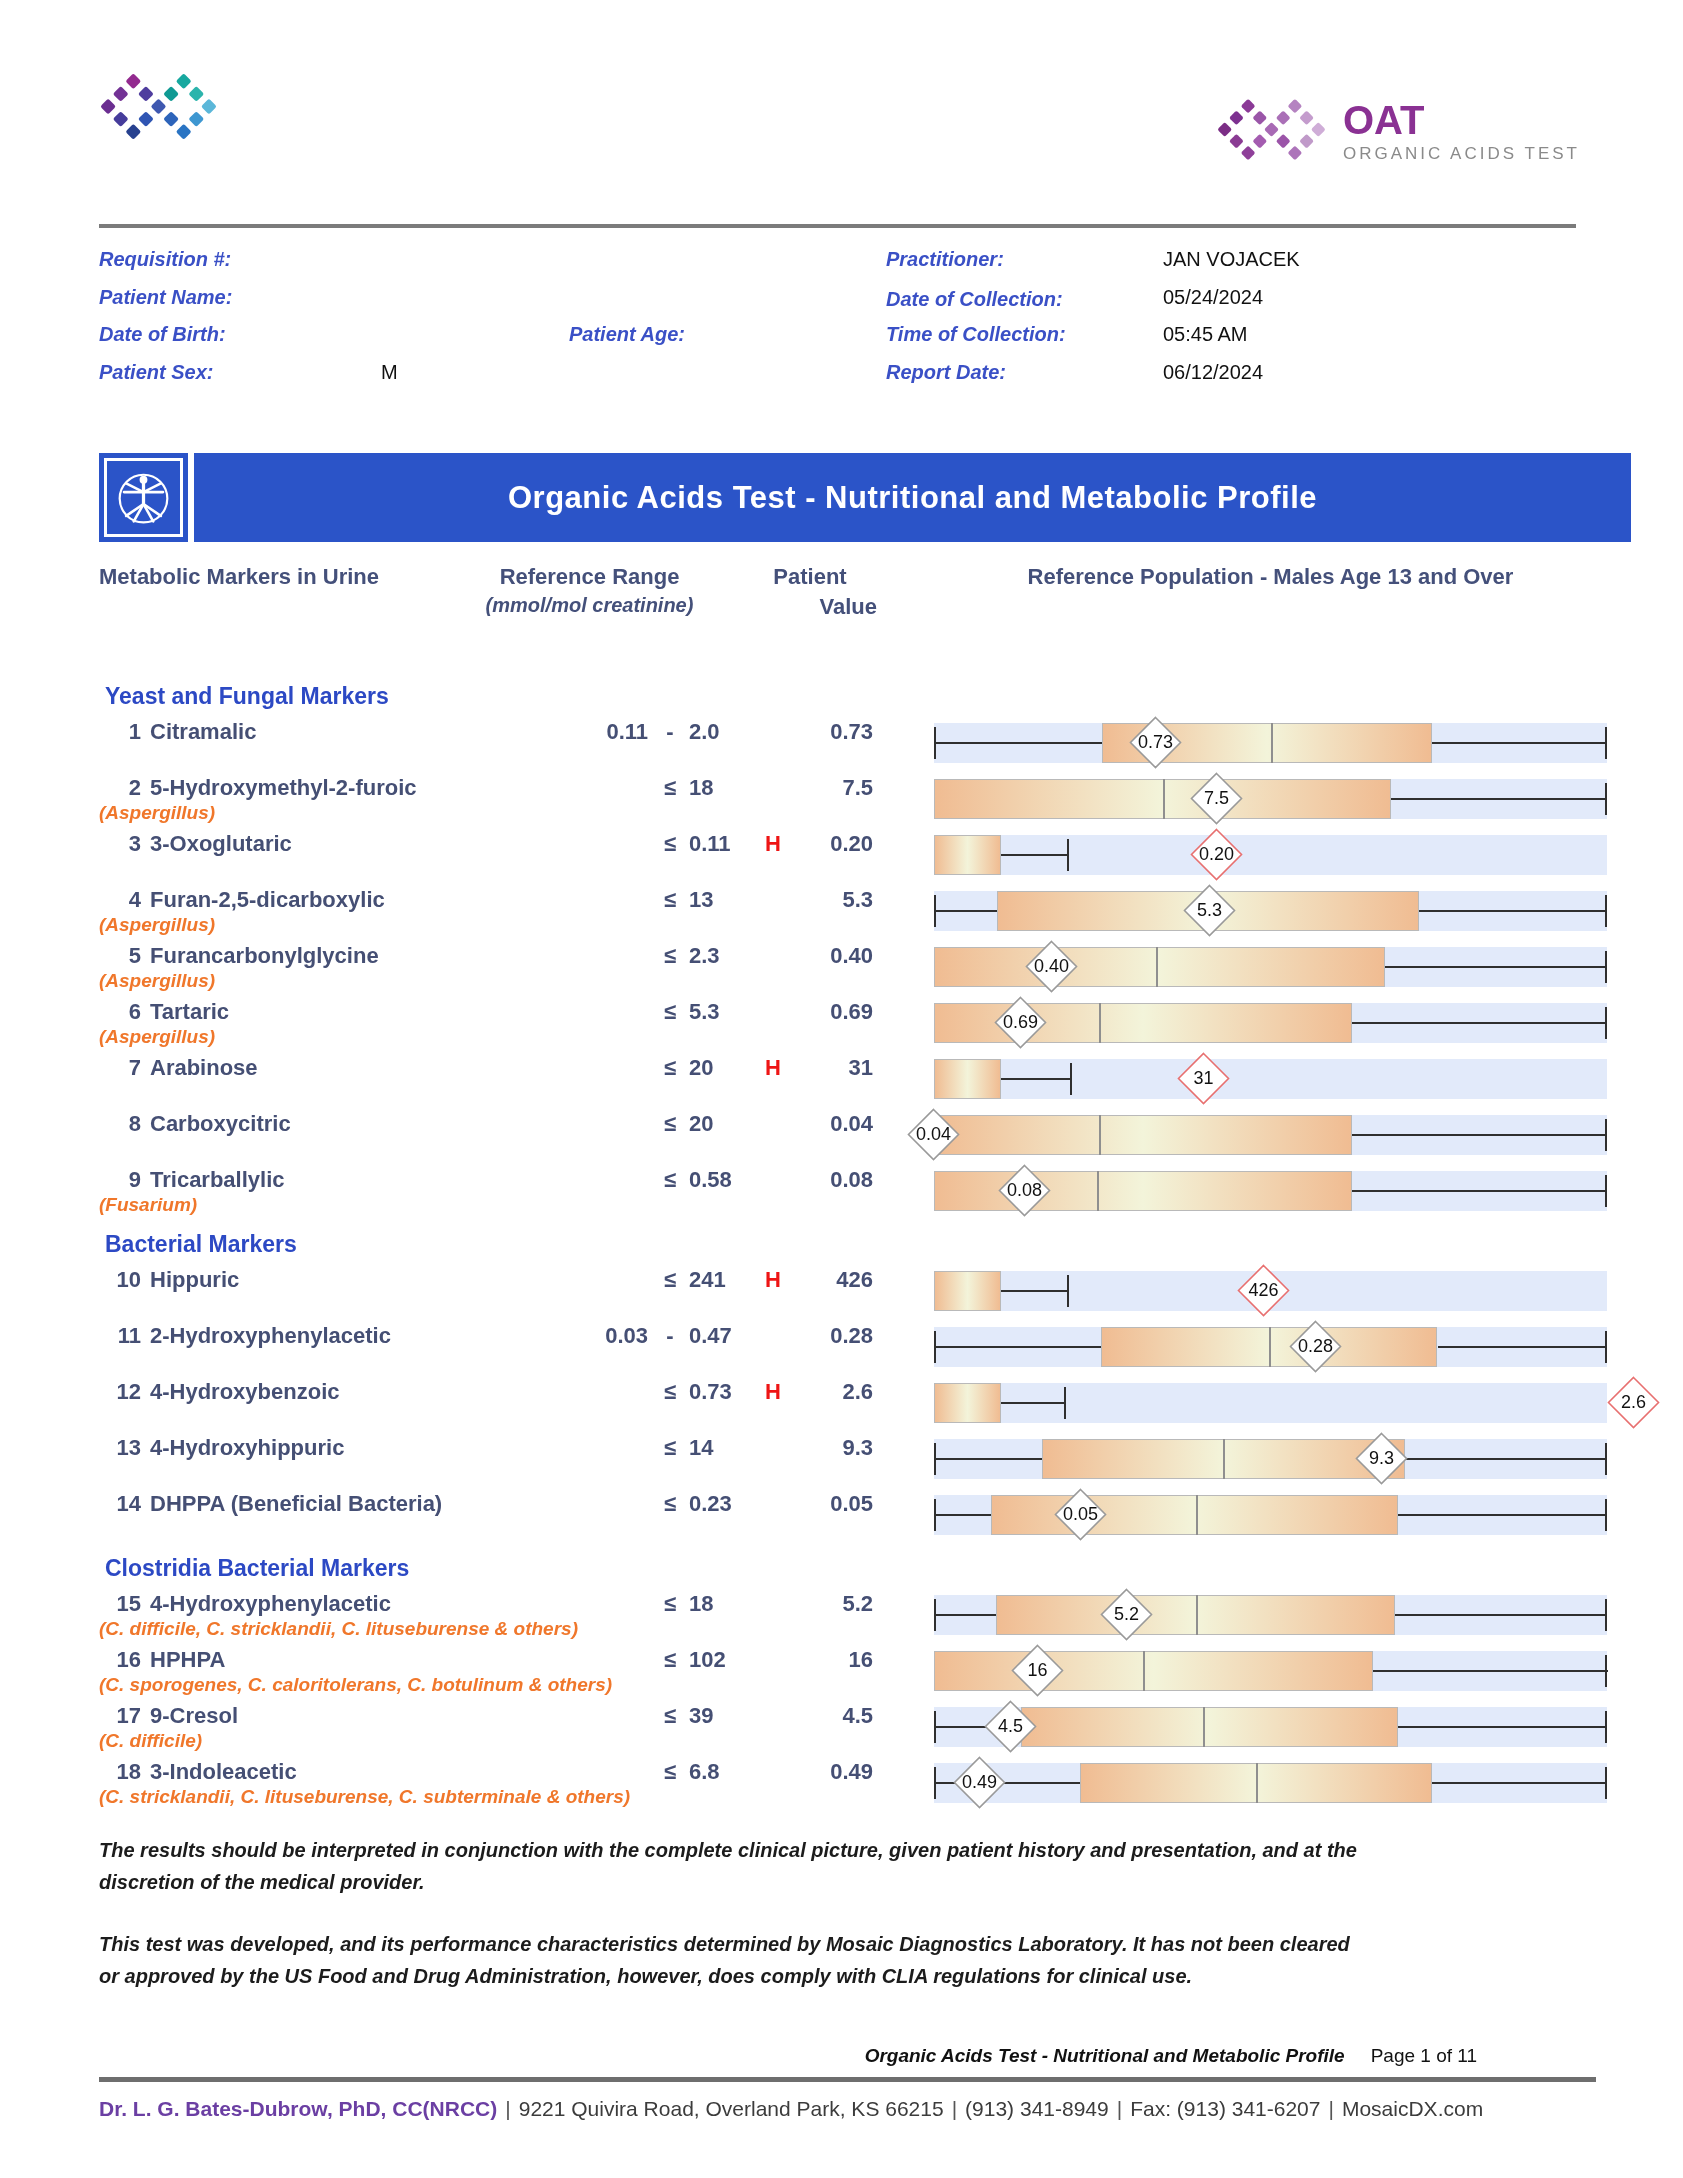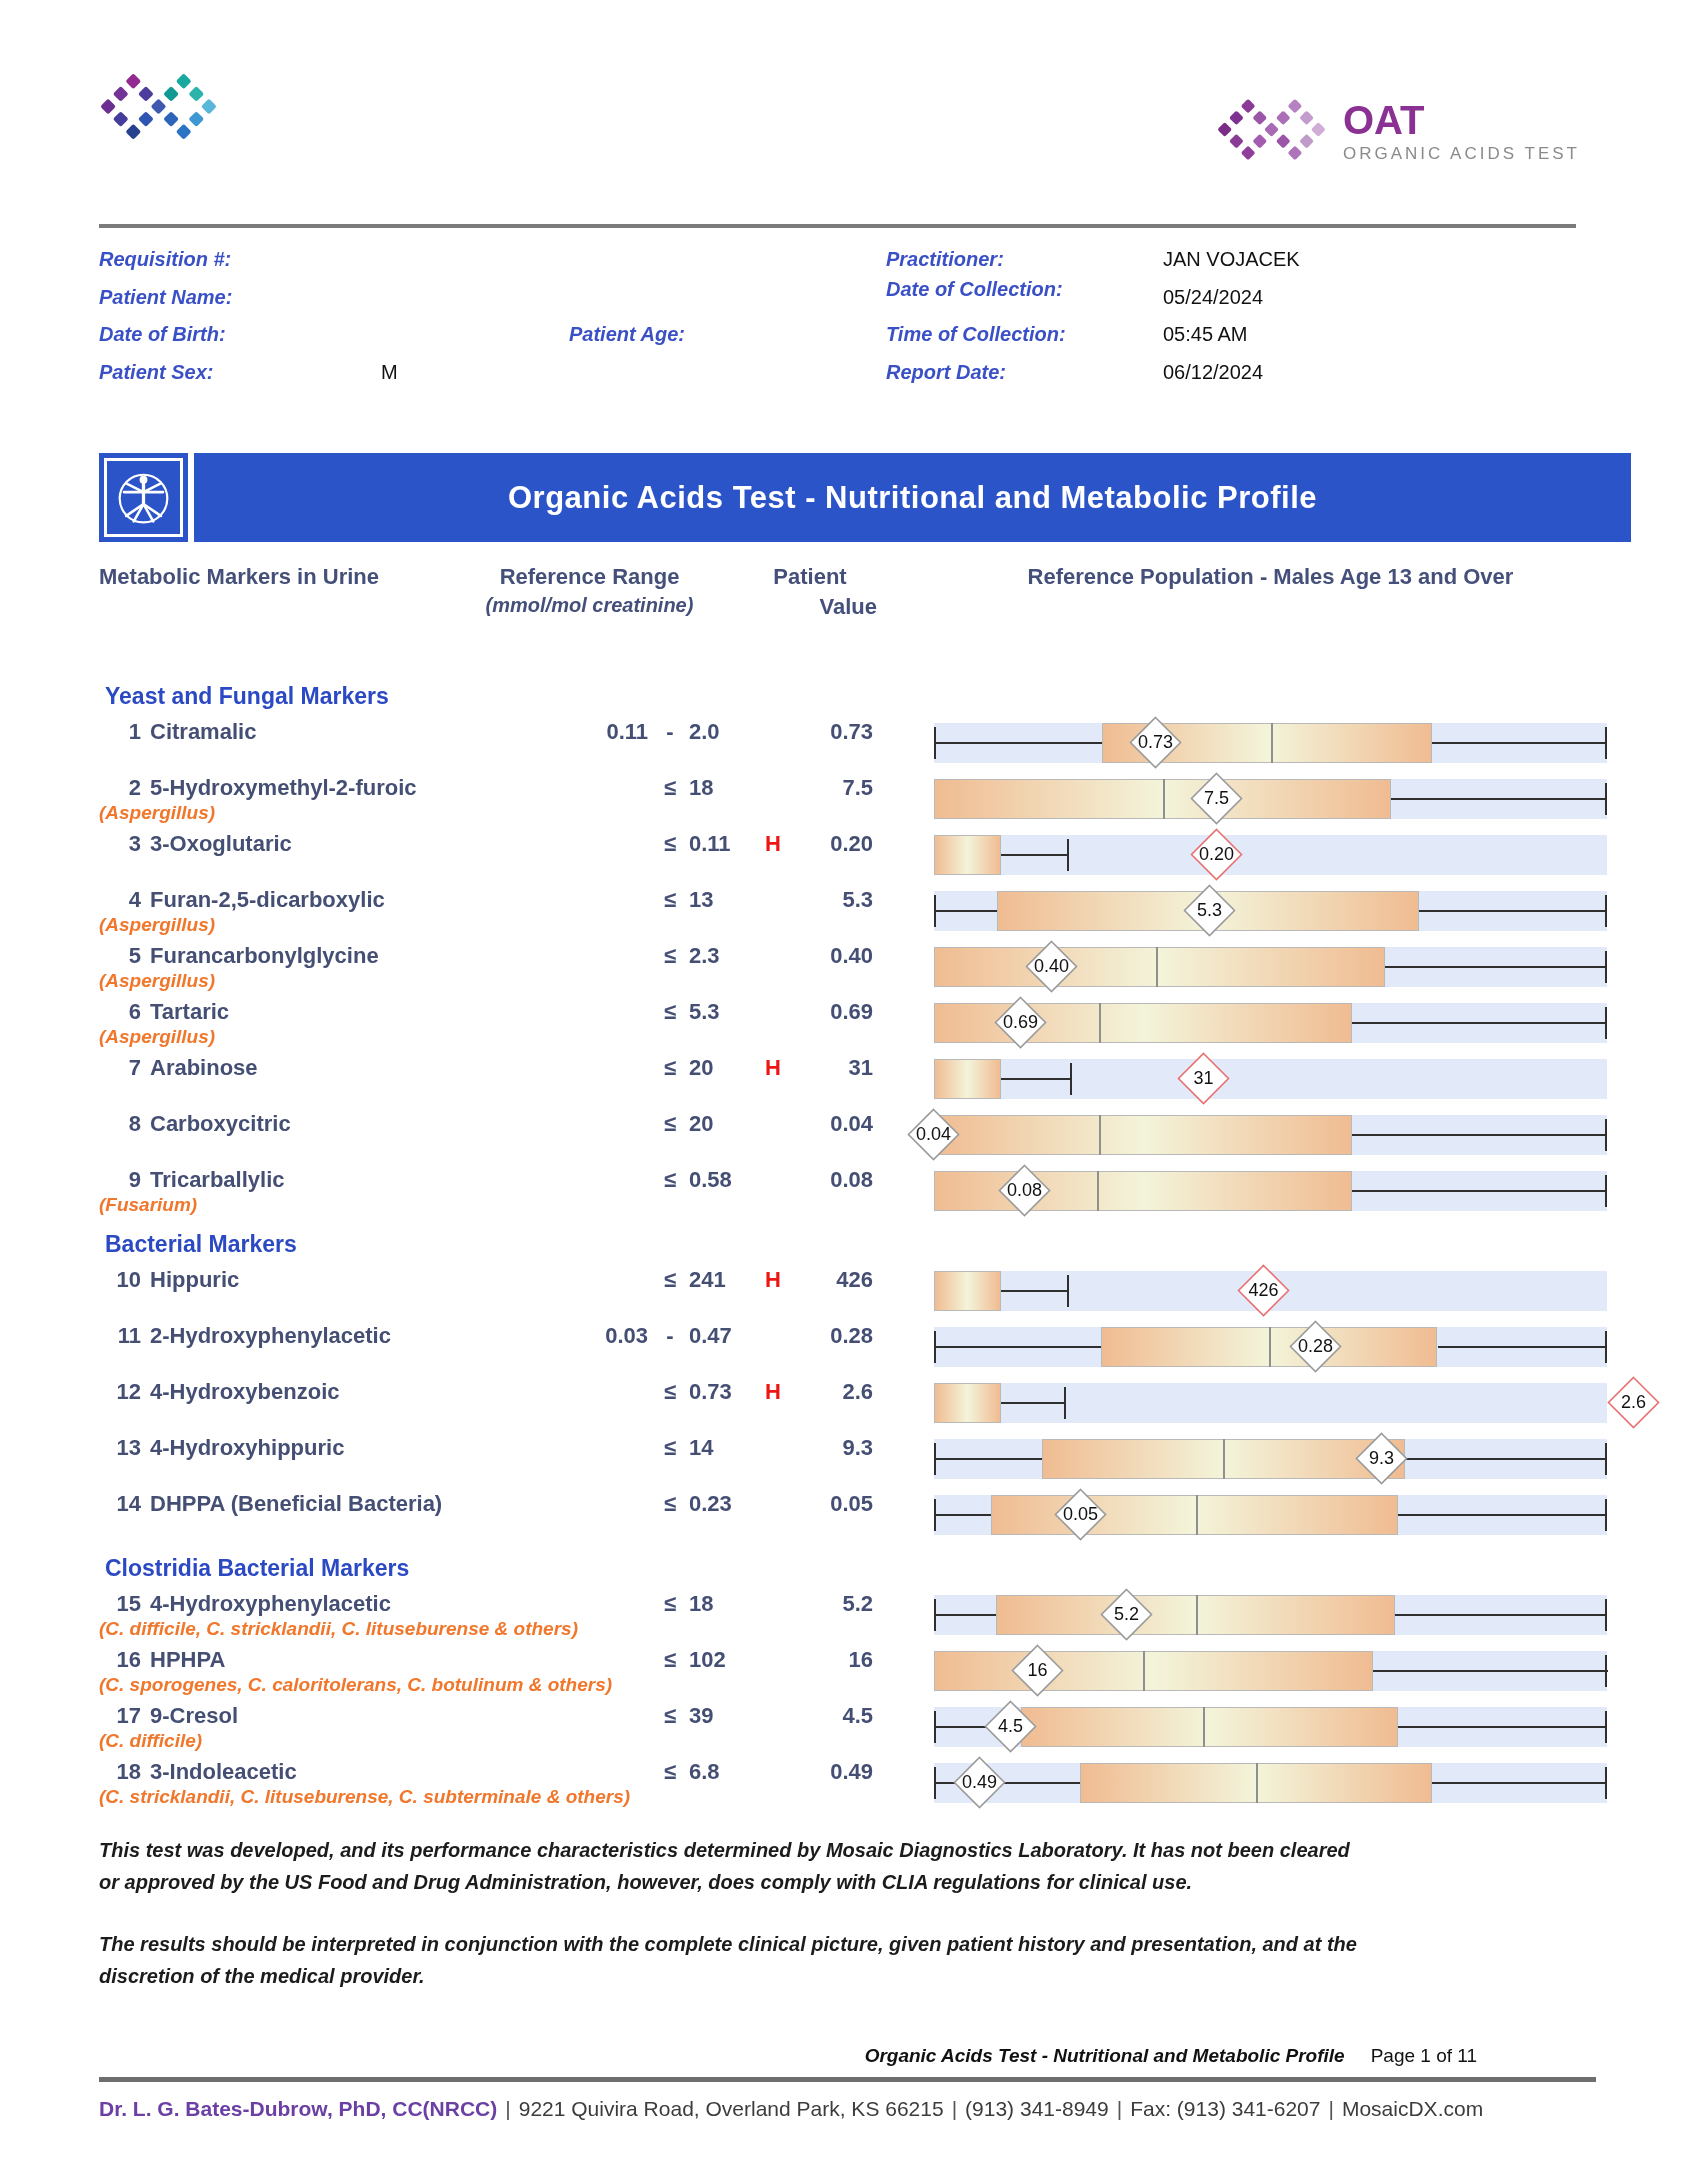--- a/index.html
+++ b/index.html
@@ -142,21 +142,21 @@
   <div class="pinfo">
     <span class="lbl" style="left:99px; top:0">Requisition #:</span>
     <span class="lbl" style="left:99px; top:38px">Patient Name:</span>
     <span class="lbl" style="left:99px; top:75px">Date of Birth:</span>
     <span class="lbl" style="left:569px; top:75px">Patient Age:</span>
     <span class="lbl" style="left:99px; top:113px">Patient Sex:</span>
     <span class="val" style="left:381px; top:113px">M</span>
 
     <span class="lbl" style="left:886px; top:0">Practitioner:</span>
     <span class="val" style="left:1163px; top:0">JAN VOJACEK</span>
-    <span class="lbl" style="left:886px; top:30px">Date of Collection:</span>
+    <span class="lbl" style="left:886px; top:40px">Date of Collection:</span>
     <span class="val" style="left:1163px; top:38px">05/24/2024</span>
     <span class="lbl" style="left:886px; top:75px">Time of Collection:</span>
     <span class="val" style="left:1163px; top:75px">05:45 AM</span>
     <span class="lbl" style="left:886px; top:113px">Report Date:</span>
     <span class="val" style="left:1163px; top:113px">06/12/2024</span>
   </div>
 
   <div class="vitruvian">
     <div class="inner">
       <svg width="65" height="65" viewBox="0 0 60 60" aria-hidden="true">
@@ -601,22 +601,22 @@
          <svg width="53" height="53" viewBox="0 0 54 54">
            <polygon points="27,1.5 52.5,27 27,52.5 1.5,27" fill="#ffffff" stroke="#9a9a9a" stroke-width="1.6"></polygon>
          </svg>
          <span class="dval">0.49</span>
        </div>
         </div>
   </div>
     </div>
 
   <div class="disclaimer">
+    <p>The results should be interpreted in conjunction with the complete clinical picture, given patient history and presentation, and at the discretion of the medical provider.</p>
     <p>This test was developed, and its performance characteristics determined by Mosaic Diagnostics Laboratory. It has not been cleared or approved by the US Food and Drug Administration, however, does comply with CLIA regulations for clinical use.</p>
-    <p>The results should be interpreted in conjunction with the complete clinical picture, given patient history and presentation, and at the discretion of the medical provider.</p>
   </div>
 
   <div class="foot-titleline">
     <span class="foot-doc">Organic Acids Test - Nutritional and Metabolic Profile</span>
     <span>Page 1 of 11</span>
   </div>
   <div class="foot-rule"></div>
   <div class="foot-contact">
     <span class="doctor">Dr. L. G. Bates-Dubrow, PhD, CC(NRCC)</span><span class="sep">|</span><span>9221 Quivira Road, Overland Park, KS 66215</span><span class="sep">|</span><span>(913) 341-8949</span><span class="sep">|</span><span>Fax: (913) 341-6207</span><span class="sep">|</span><span>MosaicDX.com</span>
   </div>

